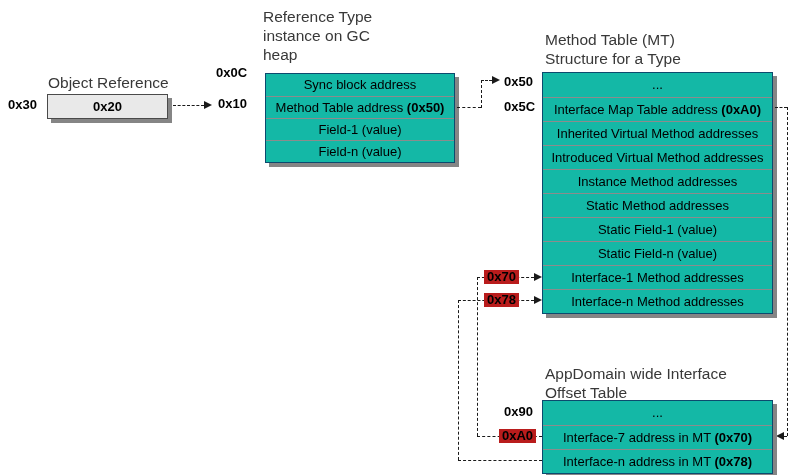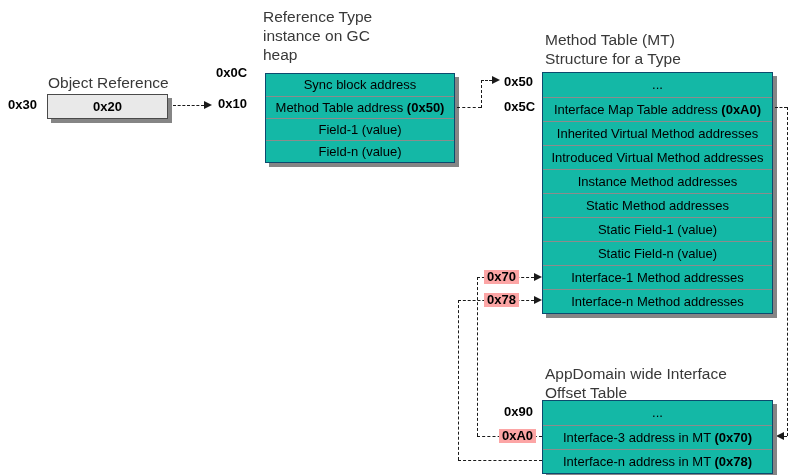--- a/index.html
+++ b/index.html
@@ -8,21 +8,21 @@
     font-family:"Liberation Sans", sans-serif;color:#000;overflow:hidden;
   }
   .title{
     position:absolute;font-size:15.5px;line-height:19px;color:#383838;
     white-space:nowrap;
   }
   .lbl{
     position:absolute;font-size:13px;font-weight:bold;color:#000;
     white-space:nowrap;line-height:14px;
   }
-  .onln{background:#fca5a5;padding:0 3px;}
+  .onln{background:#b91c1c;padding:0 3px;}
   .box{
     position:absolute;background:#e9e9e9;border:1px solid #4a4a4a;
     box-shadow:4px 4px 0 0 #858585;text-align:center;
     font-size:13px;font-weight:bold;
   }
   .tbl{
     position:absolute;background:#14b8a6;border:1px solid #0c4a6e;
     box-shadow:4px 4px 0 0 #858585;
   }
   .row{
@@ -121,17 +121,17 @@
 
   <div class="title" style="left:545px;top:356px;margin-top:8px;">
     <div>AppDomain wide Interface</div>
     <div>Offset Table</div>
   </div>
   <div class="lbl" style="left:504px;top:405px;">0x90</div>
   <div class="lbl onln" style="left:499px;top:429px;">0xA0</div>
 
   <div class="tbl" style="left:542px;top:400px;width:229px;">
     <div class="row r24"><span>...</span><span class="sfx"></span></div>
-    <div class="row r24"><span>Interface-3 address in MT </span><span class="sfx">(0x70)</span></div>
+    <div class="row r24"><span>Interface-7 address in MT </span><span class="sfx">(0x70)</span></div>
     <div class="row r24"><span>Interface-n address in MT </span><span class="sfx">(0x78)</span></div>
   </div>
 
 </div>
 
 </body></html>

